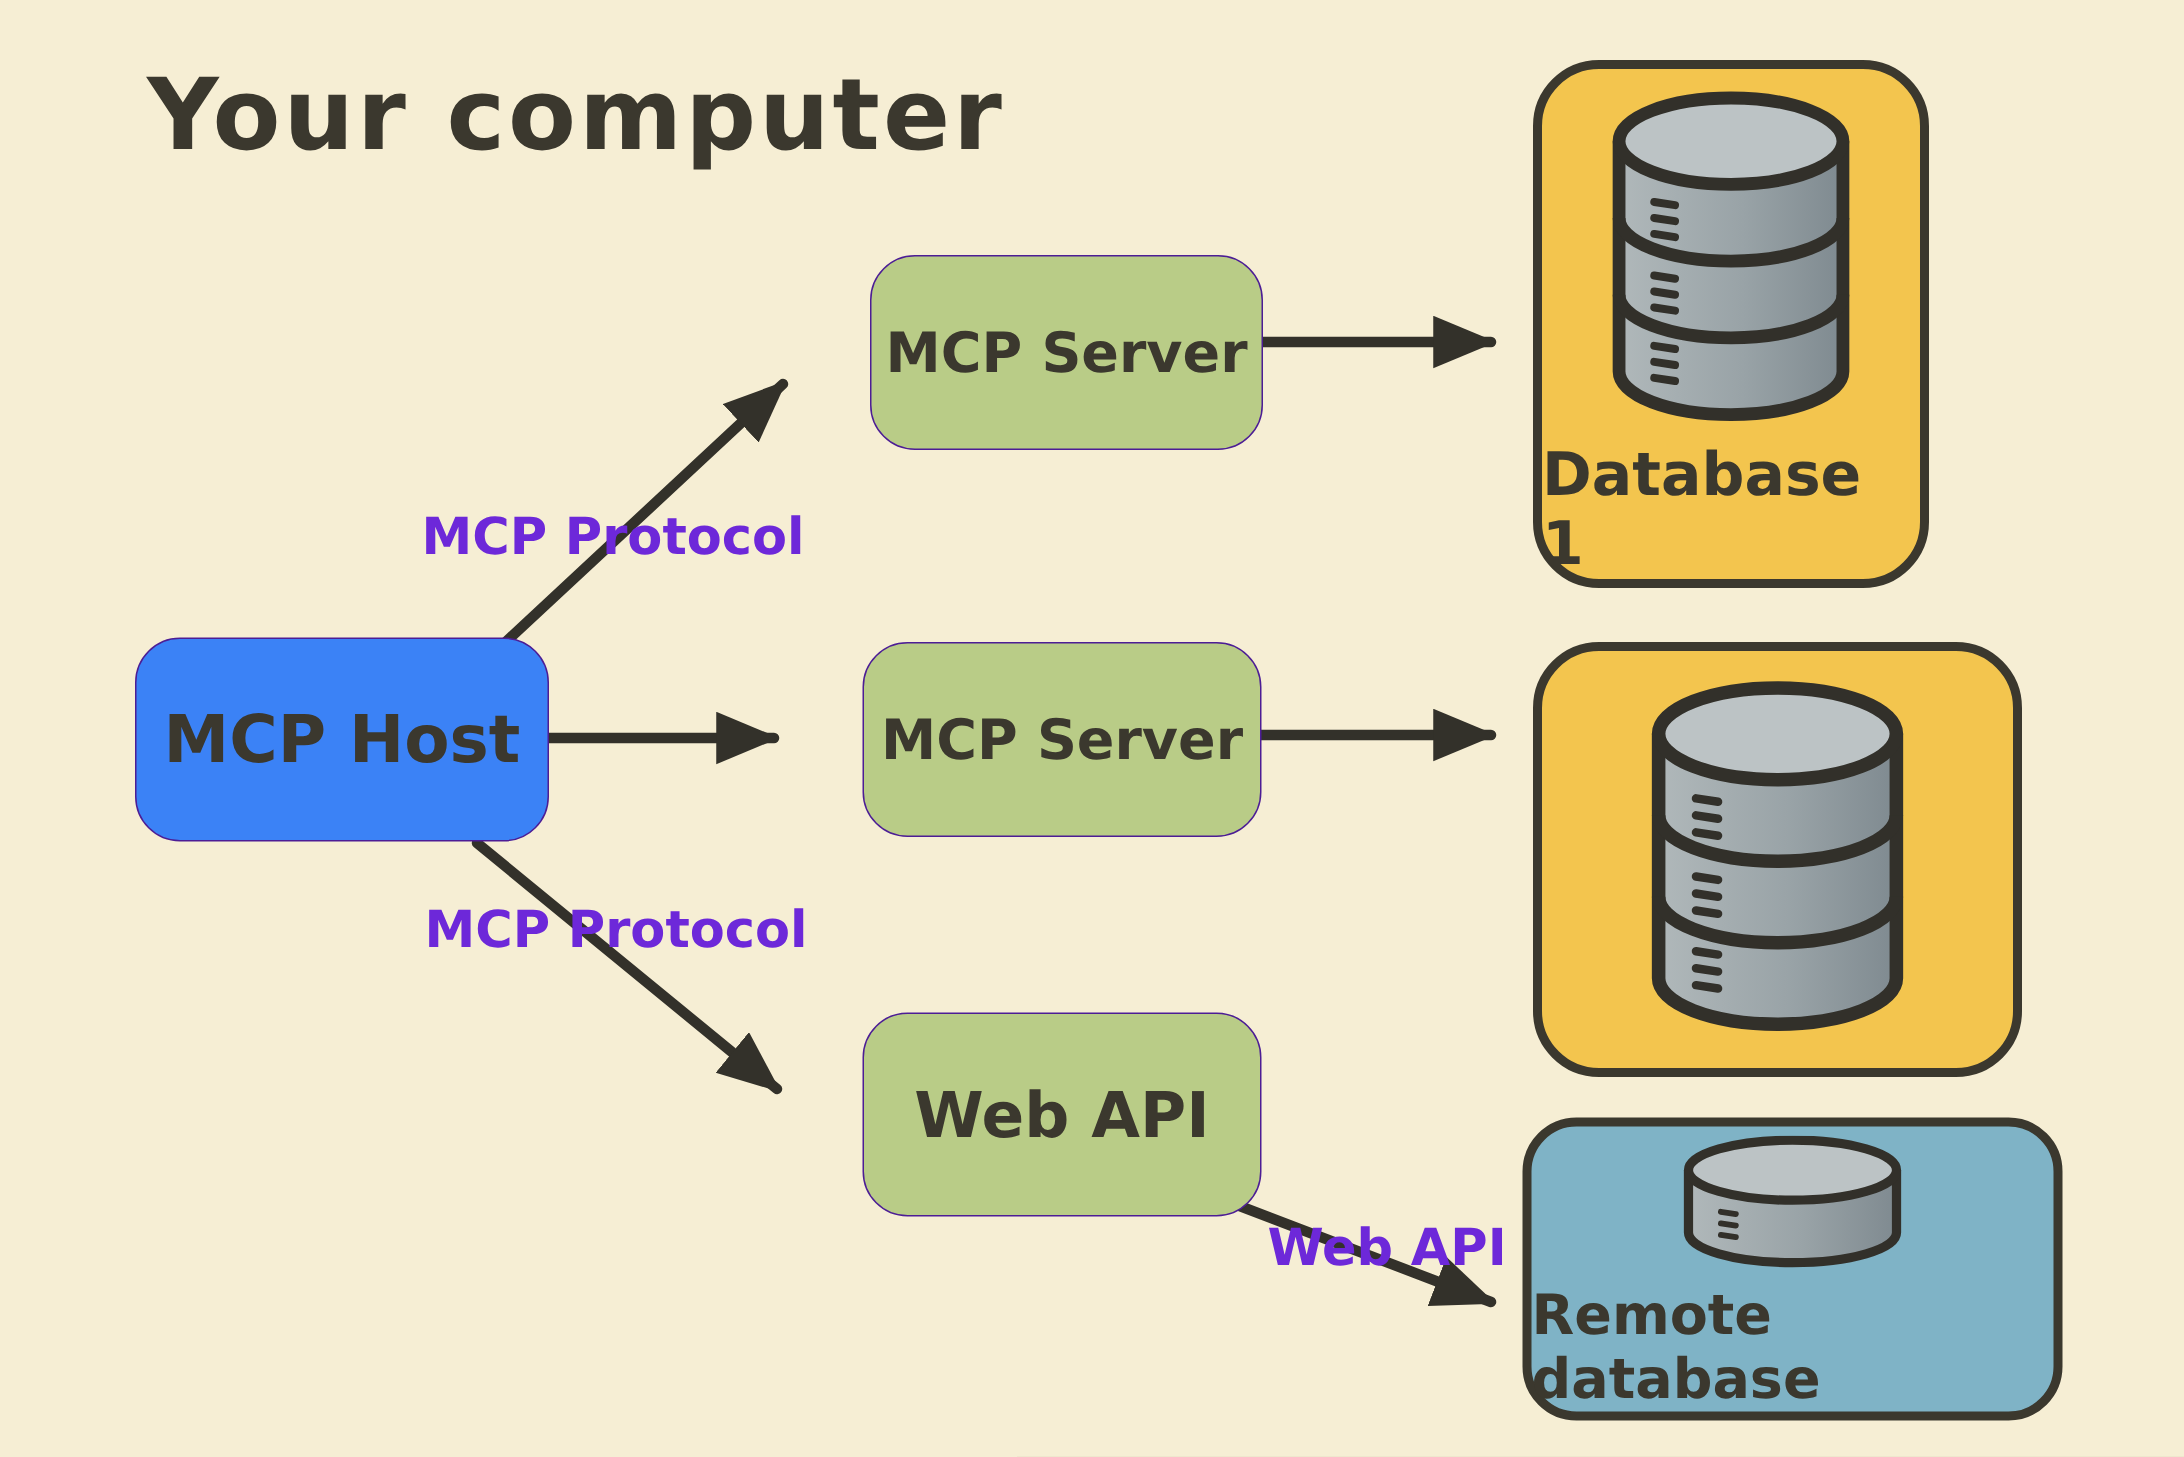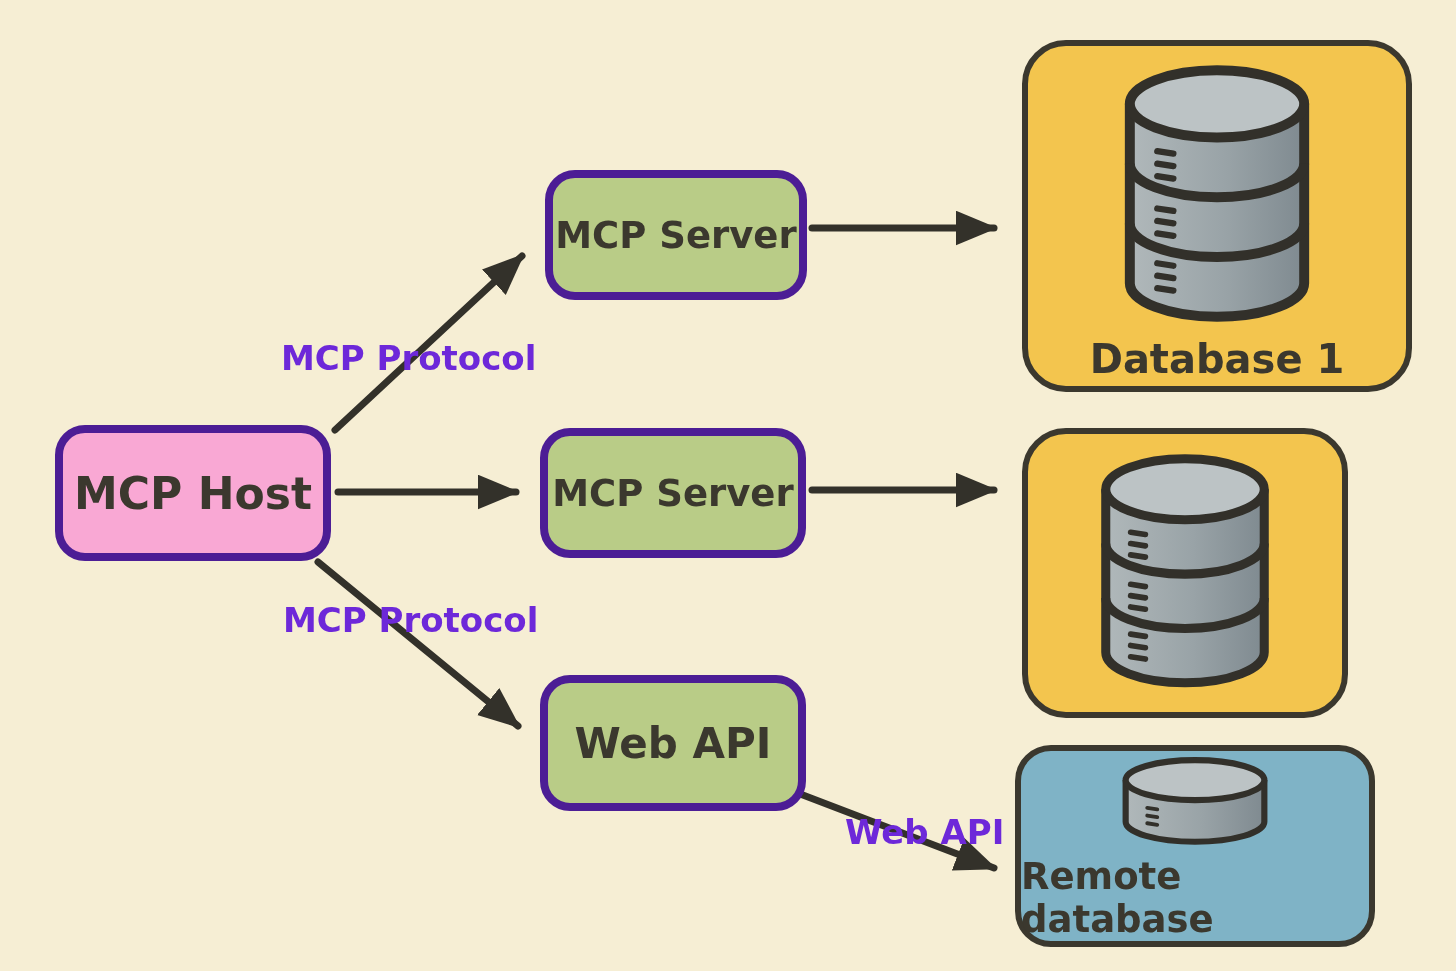--- a/index.html
+++ b/index.html
@@ -10,34 +10,35 @@
     overflow:hidden;
     font-family:"DejaVu Sans","Liberation Sans",sans-serif;
     color:#3b382e;
   }
   .title{
     position:absolute;left:98px;top:38px;margin:0;
     font-size:66px;font-weight:bold;letter-spacing:2px;color:#3b382e;
   }
   .node{
     position:absolute;display:flex;align-items:center;justify-content:center;
-    border:8px solid #4c1d95;border-radius:30px;
+    border:1px solid #4c1d95;border-radius:30px;
     font-weight:bold;text-align:center;
     box-sizing:border-box;
+    margin-left:35px;
   }
-  .host{left:55px;top:425px;width:276px;height:136px;background:#f9a8d4;font-size:44px;}
+  .host{left:55px;top:425px;width:276px;height:136px;background:#3b82f6;font-size:44px;}
   .server1{left:545px;top:170px;width:262px;height:130px;background:#b9cc87;font-size:37px;}
   .server2{left:540px;top:428px;width:266px;height:130px;background:#b9cc87;font-size:37px;}
   .webapi{left:540px;top:675px;width:266px;height:136px;background:#b9cc87;font-size:42px;}
   .dbbox{
     position:absolute;display:flex;flex-direction:column;align-items:center;justify-content:center;
     border:6px solid #3b382e;border-radius:44px;background:#f3c54e;
     box-sizing:border-box;
   }
-  .db1{left:1022px;top:40px;width:390px;height:352px;padding-top:14px;}
+  .db1{left:1022px;top:40px;width:264px;height:352px;padding-top:14px;}
   .db2{left:1022px;top:428px;width:326px;height:290px;}
   .remote{left:1015px;top:745px;width:360px;height:202px;background:#7fb3c6;border-radius:36px;padding-top:6px;}
   .db-label{font-weight:bold;font-size:40px;margin-top:8px;}
   .remote .db-label{font-size:37px;margin-top:4px;}
   .db-stack-svg{width:216px;height:264px;}
   .db2 .db-stack-svg{width:196px;height:240px;}
   .db-single-svg{width:200px;height:120px;}
   .edge-label{
     position:absolute;font-weight:bold;font-size:34px;color:#6d28d9;white-space:nowrap;
   }
@@ -97,20 +98,21 @@
     <g stroke="#33312a" stroke-width="7" stroke-linecap="round" fill="none">
       <path d="M335,430 L522,256" marker-end="url(#ah)"></path>
       <path d="M338,492 L516,492" marker-end="url(#ah)"></path>
       <path d="M318,562 L518,726" marker-end="url(#ah)"></path>
       <path d="M812,228 L994,228" marker-end="url(#ah)"></path>
       <path d="M812,490 L994,490" marker-end="url(#ah)"></path>
       <path d="M795,792 L994,868" marker-end="url(#ah)"></path>
     </g>
   </svg>
 
+  <h1 class="title">Your computer</h1>
 
   <div class="node host">
     <span>MCP Host</span>
   </div>
 
   <div class="node server1">
     <span>MCP Server</span>
   </div>
 
   <div class="node server2">

